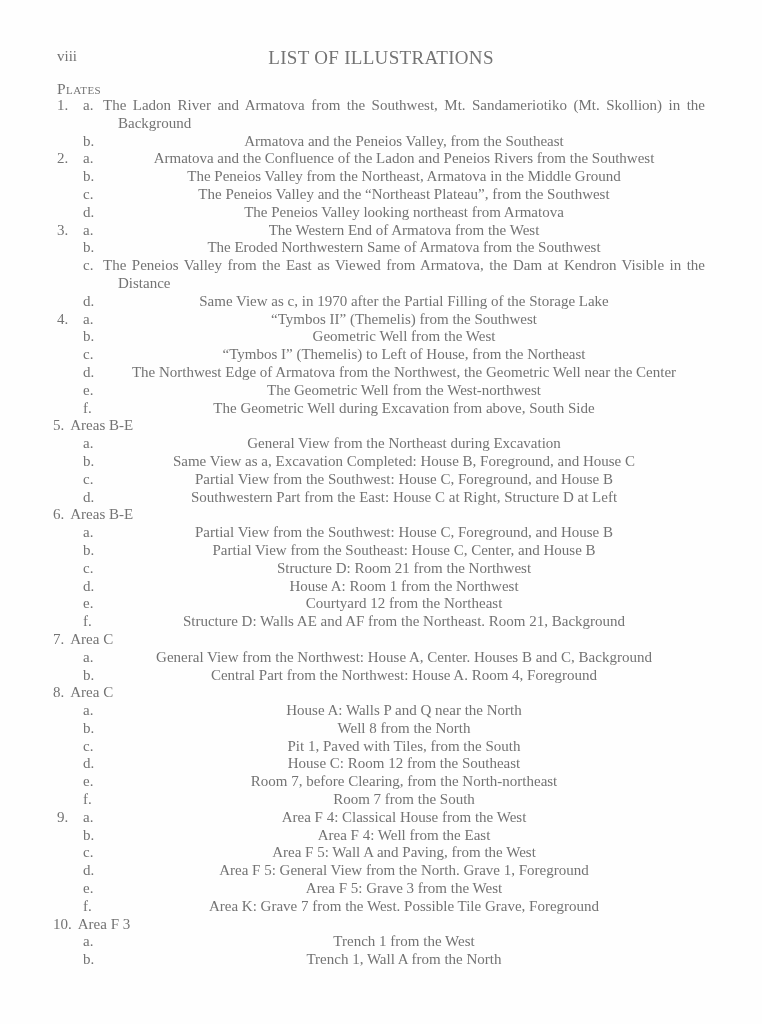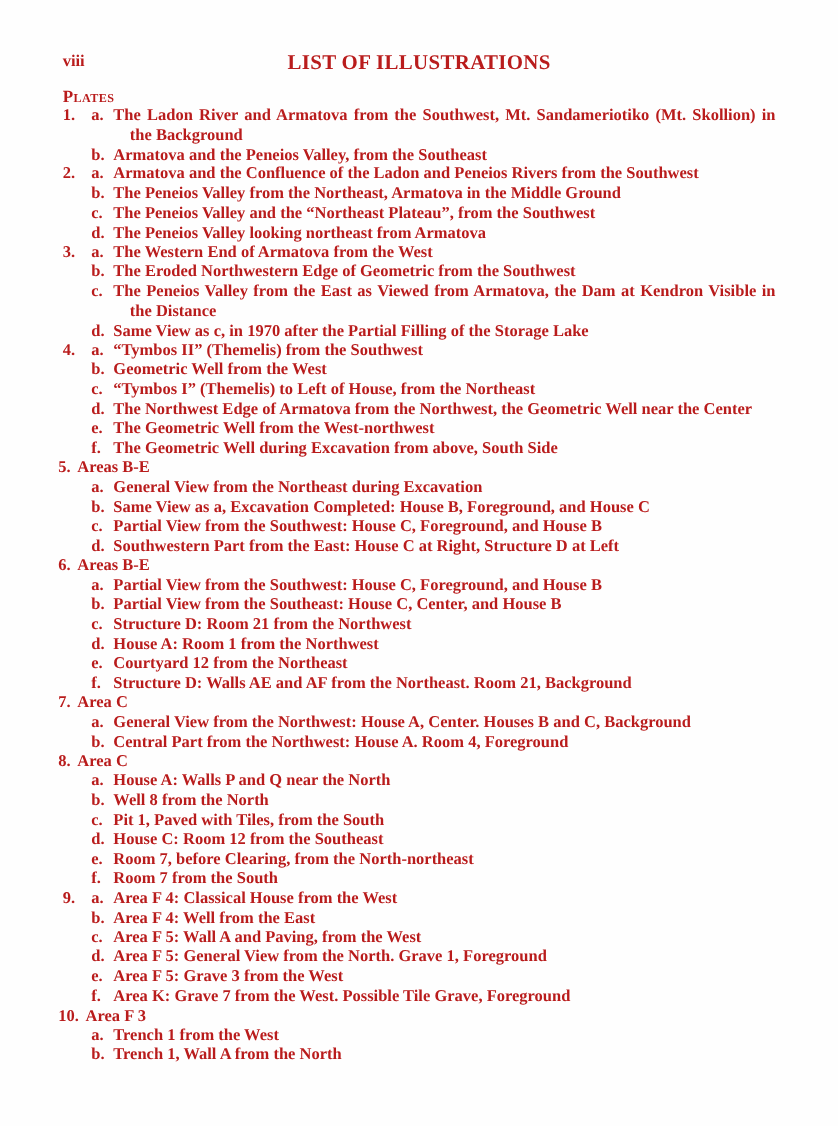--- a/index.html
+++ b/index.html
@@ -6,24 +6,23 @@
     margin: 0;
     padding: 0;
     background: #ffffff;
   }
   .page {
     position: relative;
     width: 762px;
     height: 1024px;
     background: #fefefe;
     font-family: "Liberation Serif", "DejaVu Serif", serif;
-    color: #b91c1c;
+    color: #737373;
     font-size: 15px;
     overflow: hidden;
-    font-weight: bold;
   }
   .page-number {
     position: absolute;
     left: 57px;
     top: 48px;
     font-size: 15px;
   }
   .page-title {
     position: absolute;
     left: 0;
@@ -62,20 +61,21 @@
   .col-num {
     flex: 0 0 26px;
   }
   .col-letter {
     flex: 0 0 20px;
   }
   .col-text {
     flex: 1 1 auto;
     padding-left: 15px;
     text-indent: -15px;
+    text-align: center;
   }
   .col-text.justify {
     text-align: justify;
   }
 </style>
 </head>
 <body>
 
 <div class="page">
   <div class="page-number">viii</div>
@@ -113,21 +113,21 @@
         <span class="col-text">The Peneios Valley looking northeast from Armatova</span>
       </div>
       <div class="entry-row">
         <span class="col-num">3.</span>
         <span class="col-letter">a.</span>
         <span class="col-text">The Western End of Armatova from the West</span>
       </div>
       <div class="entry-row">
         <span class="col-num"></span>
         <span class="col-letter">b.</span>
-        <span class="col-text">The Eroded Northwestern Edge of Geometric from the Southwest</span>
+        <span class="col-text">The Eroded Northwestern Same of Armatova from the Southwest</span>
       </div>
       <div class="entry-row">
         <span class="col-num"></span>
         <span class="col-letter">c.</span>
         <span class="col-text justify">The Peneios Valley from the East as Viewed from Armatova, the Dam at Kendron Visible in the Distance</span>
       </div>
       <div class="entry-row">
         <span class="col-num"></span>
         <span class="col-letter">d.</span>
         <span class="col-text">Same View as c, in 1970 after the Partial Filling of the Storage Lake</span>

